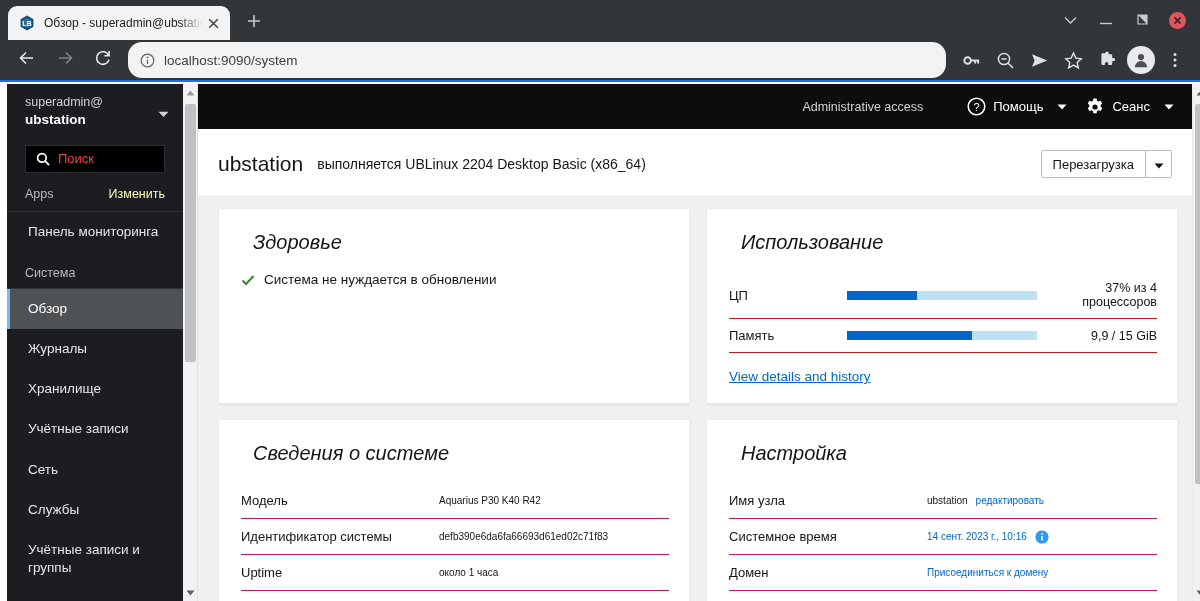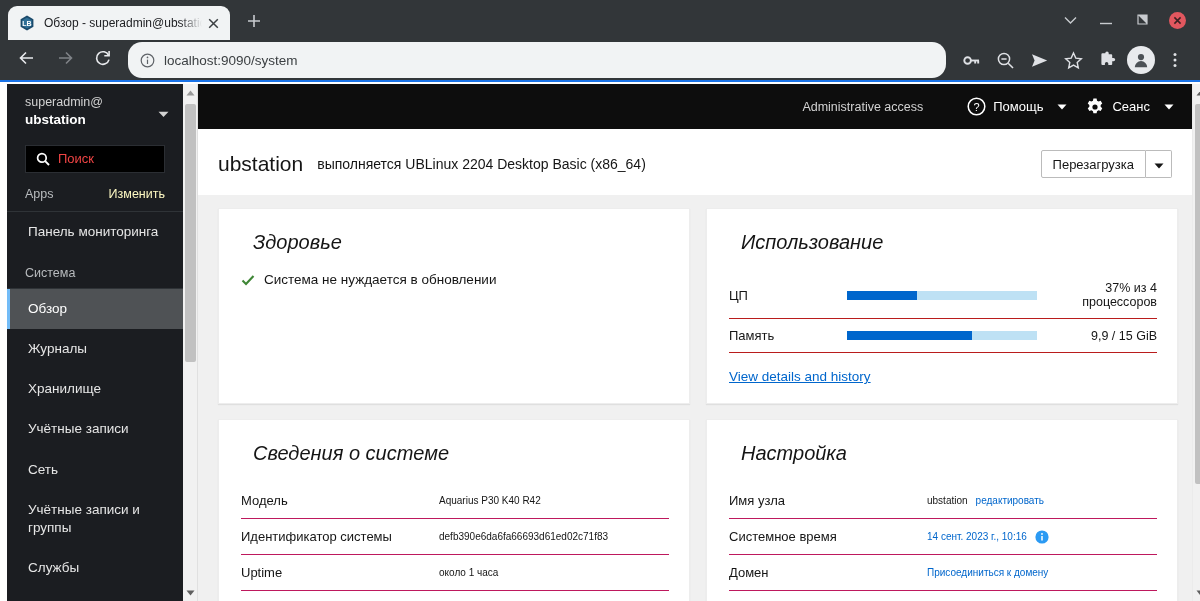--- a/index.html
+++ b/index.html
@@ -455,22 +455,22 @@
 
       <div class="sb-item">Панель мониторинга</div>
 
       <div class="sb-section">Система</div>
 
       <div class="sb-item active">Обзор</div>
       <div class="sb-item">Журналы</div>
       <div class="sb-item">Хранилище</div>
       <div class="sb-item">Учётные записи</div>
       <div class="sb-item">Сеть</div>
+      <div class="sb-item">Службы</div>
       <div class="sb-item">Учётные записи и группы</div>
-      <div class="sb-item">Службы</div>
     </div>
 
     <div class="sb-scrollbar">
       <div class="sbar-arrow top">
         <svg width="9" height="6" viewBox="0 0 9 6">
             <path d="M4.5 0.5 L8.5 5.5 L0.5 5.5 Z" fill="#9a9a9a"></path>
           </svg>
       </div>
       <div class="sbar-thumb" style="top:20px; height:258px;"></div>
       <div class="sbar-arrow bot">

